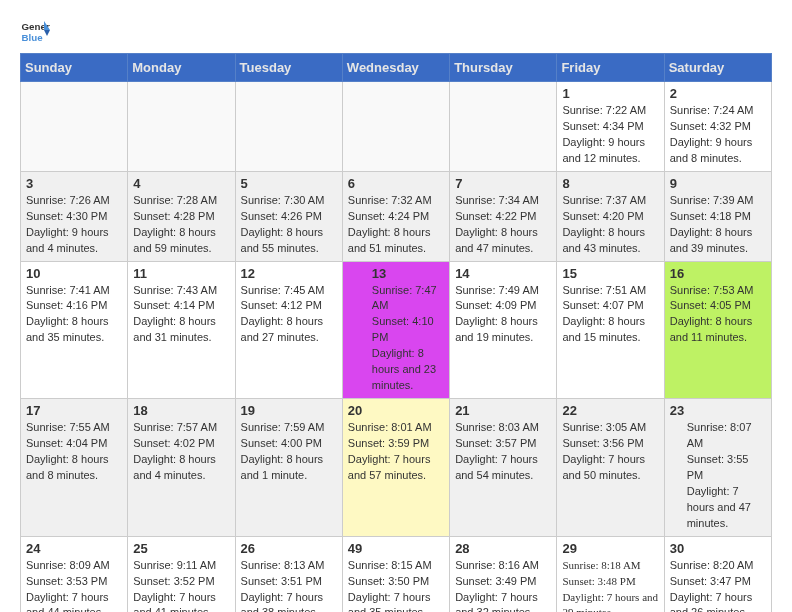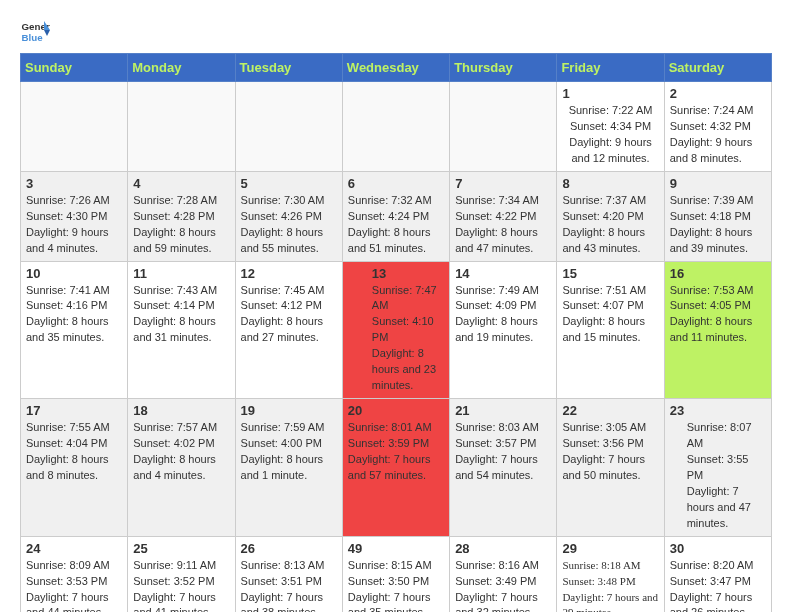--- a/index.html
+++ b/index.html
@@ -5,21 +5,21 @@
     * { box-sizing: border-box; margin: 0; padding: 0; }
     body { font-family: Arial, sans-serif; background: #fff; width: 792px; min-height: 612px; }
     .page { width: 792px; padding: 15px 20px; }
     .header-row { display: flex; justify-content: space-between; align-items: flex-start; margin-bottom: 4px; }
     .logo { display: flex; align-items: center; gap: 4px; }
     .logo-icon { width: 30px; height: 30px; }
     .title-block { text-align: right; }
     .month-title { font-size: 36px; color: #333; font-weight: normal; }
     .location { font-size: 16px; color: #555; margin-top: 2px; }
     table { width: 100%; border-collapse: collapse; margin-top: 8px; }
-    th { background-color: #3a6bc4; color: #bef264; font-size: 13px; padding: 6px 4px; text-align: left; border: 1px solid #5580c8; }
+    th { background-color: #3a6bc4; color: #e5e5e5; font-size: 13px; padding: 6px 4px; text-align: left; border: 1px solid #5580c8; }
     td { border: 1px solid #ccc; vertical-align: top; padding: 4px 5px; font-size: 11px; color: #333; background: #fff; width: 14.28%; min-height: 70px; }
     td.empty { background: #f9f9f9; }
     .day-num { font-weight: bold; font-size: 13px; margin-bottom: 2px; }
     .day-info { line-height: 1.45; font-size: 11px; color: #333; }
     tr:nth-child(odd) td:not(.empty) { background: #ffffff; }
     tr:nth-child(even) td:not(.empty) { background: #f5f5f5; }
   </style>
 </head>
 <body>
 
@@ -59,21 +59,21 @@
     </thead>
     <tbody id="calendar-body">
     <tr>
           <td class="empty"></td>
           <td class="empty"></td>
           <td class="empty"></td>
           <td class="empty"></td>
           <td class="empty"></td>
           <td style="background: rgb(255, 255, 255);">
             <div class="day-num">1</div>
-            <div class="day-info" style="white-space: pre-line; text-align: center;">Sunrise: 7:22 AM
+            <div class="day-info" style="white-space: pre-line;">Sunrise: 7:22 AM
 Sunset: 4:34 PM
 Daylight: 9 hours and 12 minutes.</div>
           </td>
           <td style="background: rgb(255, 255, 255);">
             <div class="day-num">2</div>
             <div class="day-info" style="white-space: pre-line;">Sunrise: 7:24 AM
 Sunset: 4:32 PM
 Daylight: 9 hours and 8 minutes.</div>
           </td>
         </tr>
@@ -133,21 +133,21 @@
             <div class="day-info" style="white-space: pre-line;">Sunrise: 7:43 AM
 Sunset: 4:14 PM
 Daylight: 8 hours and 31 minutes.</div>
           </td>
           <td style="background: rgb(255, 255, 255);">
             <div class="day-num">12</div>
             <div class="day-info" style="white-space: pre-line;">Sunrise: 7:45 AM
 Sunset: 4:12 PM
 Daylight: 8 hours and 27 minutes.</div>
           </td>
-          <td style="background: #ef4444; padding-left: 29px;">
+          <td style="background: #d946ef; padding-left: 29px;">
             <div class="day-num">13</div>
             <div class="day-info" style="white-space: pre-line;">Sunrise: 7:47 AM
 Sunset: 4:10 PM
 Daylight: 8 hours and 23 minutes.</div>
           </td>
           <td style="background: rgb(255, 255, 255);">
             <div class="day-num">14</div>
             <div class="day-info" style="white-space: pre-line;">Sunrise: 7:49 AM
 Sunset: 4:09 PM
 Daylight: 8 hours and 19 minutes.</div>
@@ -177,21 +177,21 @@
             <div class="day-info" style="white-space: pre-line;">Sunrise: 7:57 AM
 Sunset: 4:02 PM
 Daylight: 8 hours and 4 minutes.</div>
           </td>
           <td style="background: rgb(240, 240, 240);">
             <div class="day-num">19</div>
             <div class="day-info" style="white-space: pre-line;">Sunrise: 7:59 AM
 Sunset: 4:00 PM
 Daylight: 8 hours and 1 minute.</div>
           </td>
-          <td style="background: #ef4444;">
+          <td style="background: #fef9c3;">
             <div class="day-num">20</div>
             <div class="day-info" style="white-space: pre-line;">Sunrise: 8:01 AM
 Sunset: 3:59 PM
 Daylight: 7 hours and 57 minutes.</div>
           </td>
           <td style="background: rgb(240, 240, 240);">
             <div class="day-num">21</div>
             <div class="day-info" style="white-space: pre-line;">Sunrise: 8:03 AM
 Sunset: 3:57 PM
 Daylight: 7 hours and 54 minutes.</div>

